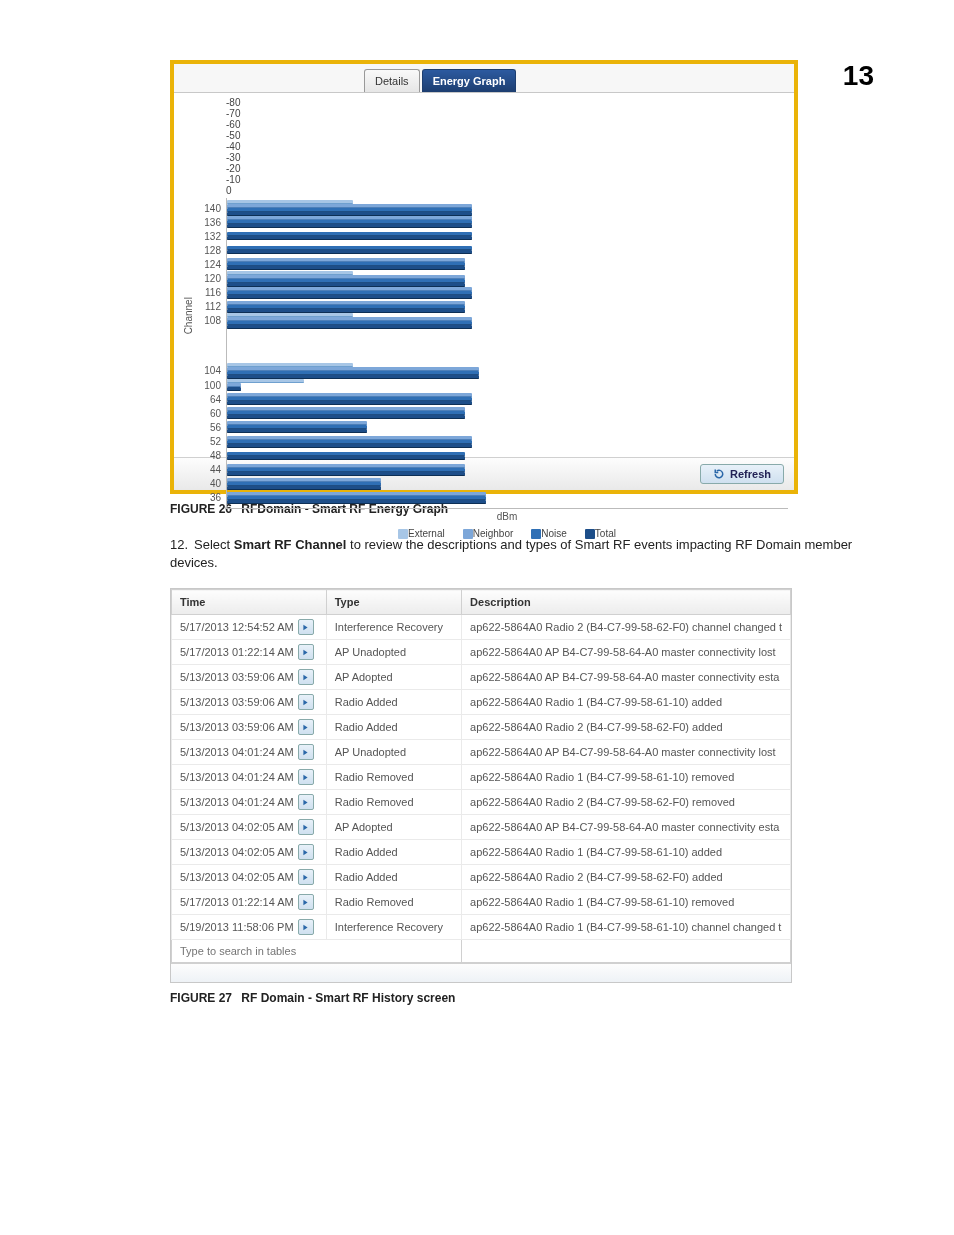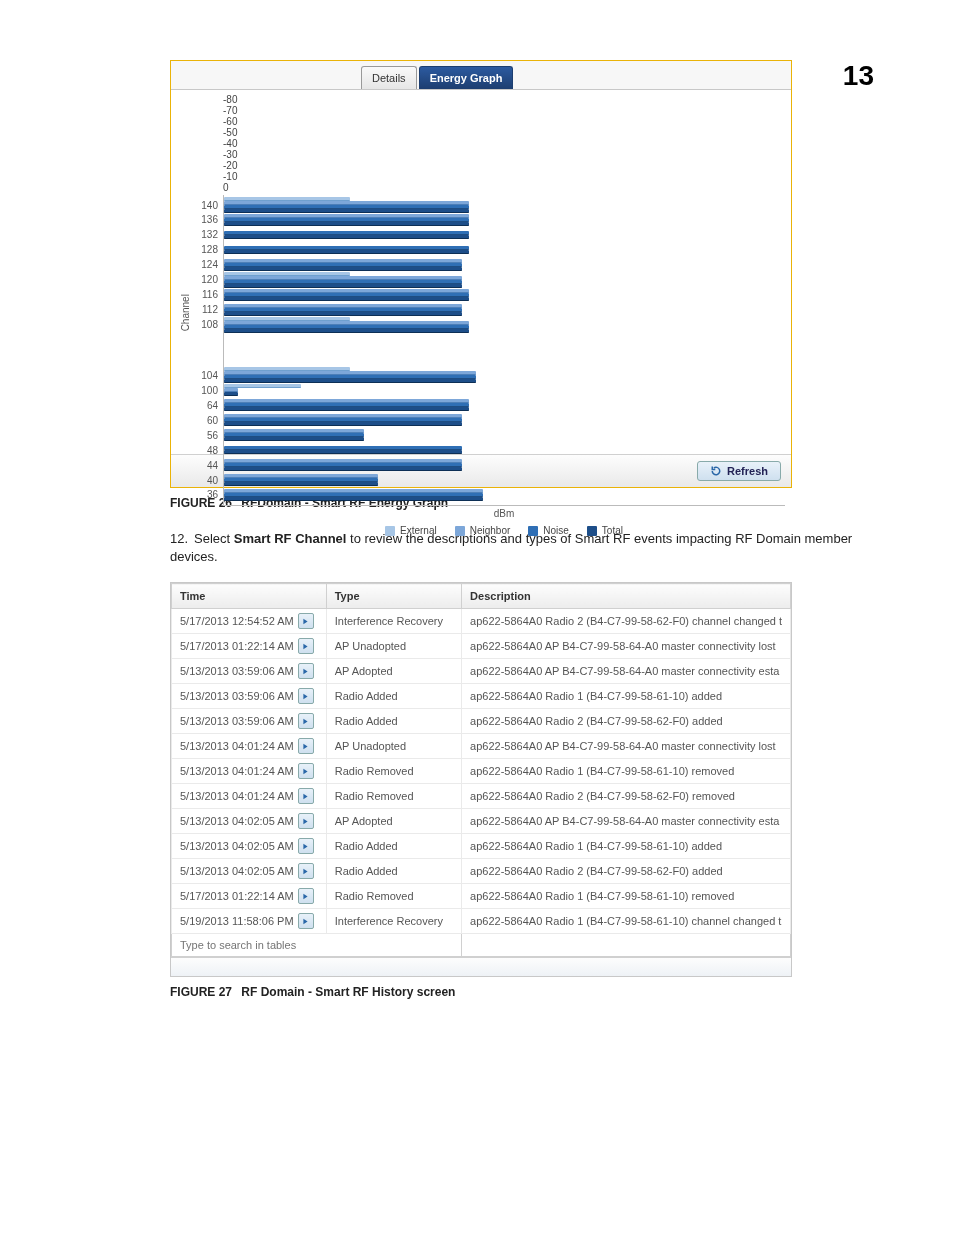--- a/index.html
+++ b/index.html
@@ -6,39 +6,39 @@
   .page{width:954px;height:1235px;position:relative;margin:0 auto;box-sizing:border-box;padding:60px 80px 40px 80px;}
   .chap-num{position:absolute;top:60px;right:80px;font-size:28px;font-weight:700;color:#000;}
   .body-text{font-size:13px;line-height:1.4;margin:16px 0 16px 0;padding-left:90px;}
   .body-text .step{display:inline-block;width:24px;}
   .fig-caption{font-size:12px;margin:8px 0 20px 90px;}
   .fig-caption .fc-label{font-weight:700;margin-right:6px;}
   .fig-caption .fc-text{font-weight:700;}
   .bold{font-weight:700;}
 
   
-  .chart-wrap{margin-left:90px;width:620px;border:1px solid #eab308;background:#1d4ed8;}
+  .chart-wrap{margin-left:90px;width:620px;border:4px solid #eab308;background:#1d4ed8;}
   .tabbar{height:28px;display:flex;align-items:flex-end;padding-left:190px;gap:2px;border-bottom:1px solid #c8c8c8;background:#f7f7f7;}
   .tab{font-size:11px;padding:5px 10px;border:1px solid #999;border-bottom:none;border-radius:3px 3px 0 0;background:linear-gradient(#f9f9f9,#e6e6e6);color:#333;cursor:pointer;}
   .tab.active{background:linear-gradient(#2c5aa0,#1d3e70);color:#fff;font-weight:700;border-color:#1d3e70;}
   .chart-body{position:relative;height:360px;padding:4px 6px 0 6px;background:#fff;font-size:10px;color:#555;}
   .xaxis-top{display:flex;justify-content:space-between;padding:0 6px 2px 46px;font-size:10px;color:#444;flex-direction:column;}
   .plot{position:relative;height:310px;margin-left:46px;border-left:1px solid #bbb;border-bottom:1px solid #bbb;}
   .ylabel{position:absolute;left:-44px;top:50%;transform:rotate(-90deg) translateX(50%);transform-origin:left top;font-size:10px;color:#555;}
   .rows{position:absolute;inset:0;display:flex;flex-direction:column;justify-content:space-between;padding:4px 0;}
   .row{display:flex;align-items:center;height:12px;}
   .row .yt{position:absolute;left:-32px;width:26px;text-align:right;font-size:10px;color:#555;}
   .row .bar{height:5px;border-radius:1px;}
   .b-ext{background:#a7c6e6;border-bottom:1px solid #6fa0cf;}
   .b-nei{background:#7da7d9;border-bottom:1px solid #4d7fb8;}
   .b-noi{background:#2f6fb5;border-bottom:1px solid #1e4d82;}
   .b-tot{background:#1d4e89;border-bottom:1px solid #0d2f55;}
   .xunit{text-align:center;font-size:10px;color:#555;margin-top:2px;padding-left:46px;}
   .legend{display:flex;justify-content:center;gap:18px;padding:6px 0 10px 46px;font-size:10px;color:#444;}
-  .legend span{display:inline-flex;align-items:center;gap:5px;}
+  .legend span{display:inline-flex;align-items:center;}
   .swatch{width:10px;height:10px;display:inline-block;border-radius:1px;}
   .sw-ext{background:#a7c6e6;}
   .sw-nei{background:#7da7d9;}
   .sw-noi{background:#2f6fb5;}
   .sw-tot{background:#1d4e89;}
   .refresh-bar{display:flex;justify-content:flex-end;padding:6px 10px;border-top:1px solid #d0d0d0;background:linear-gradient(#fdfdfd,#e9e9e9);}
   .btn{font-size:11px;font-weight:700;color:#225;padding:3px 12px;border:1px solid #8aa;border-radius:3px;background:linear-gradient(#e8f1f9,#cfe0ef);cursor:pointer;display:inline-flex;align-items:center;gap:5px;}
   .btn .ico{width:12px;height:12px;display:inline-block;}
 
   
@@ -185,20 +185,28 @@
                 <div class="bar b-noi" style="width: 42.5%; height: 3px;"></div>
                 <div class="bar b-tot" style="width: 42.5%; height: 3px;"></div>
               </div>
             </div>
             <div class="row" style="position: relative;">
               <span class="yt">56</span>
               <div style="display: flex; flex-direction: column; gap: 0px; width: 100%;">
                 <div class="bar b-nei" style="width: 25%; height: 3px;"></div>
                 <div class="bar b-noi" style="width: 25%; height: 3px;"></div>
                 <div class="bar b-tot" style="width: 25%; height: 3px;"></div>
+              </div>
+            </div>
+            <div class="row" style="position: relative;">
+              <span class="yt">52</span>
+              <div style="display: flex; flex-direction: column; gap: 0px; width: 100%;">
+                <div class="bar b-nei" style="width: 43.75%; height: 3px;"></div>
+                <div class="bar b-noi" style="width: 43.75%; height: 3px;"></div>
+                <div class="bar b-tot" style="width: 43.75%; height: 3px;"></div>
               </div>
             </div>
             <div class="row" style="position: relative;">
               <span class="yt">48</span>
               <div style="display: flex; flex-direction: column; gap: 0px; width: 100%;">
                 <div class="bar b-noi" style="width: 42.5%; height: 3px;"></div>
                 <div class="bar b-tot" style="width: 42.5%; height: 3px;"></div>
               </div>
             </div>
             <div class="row" style="position: relative;">

